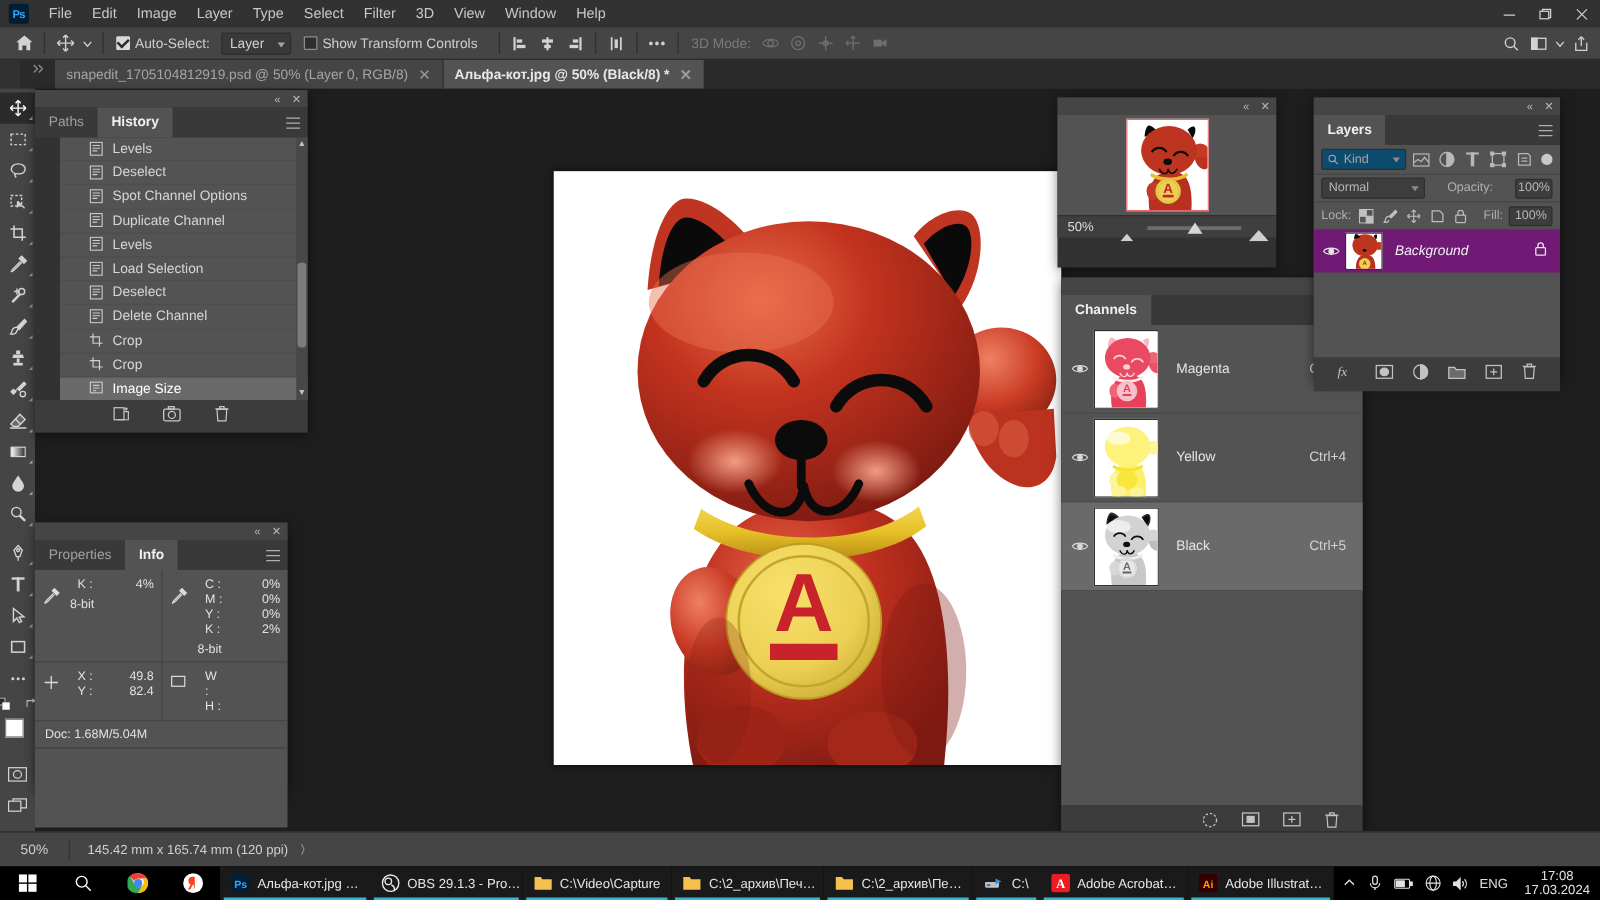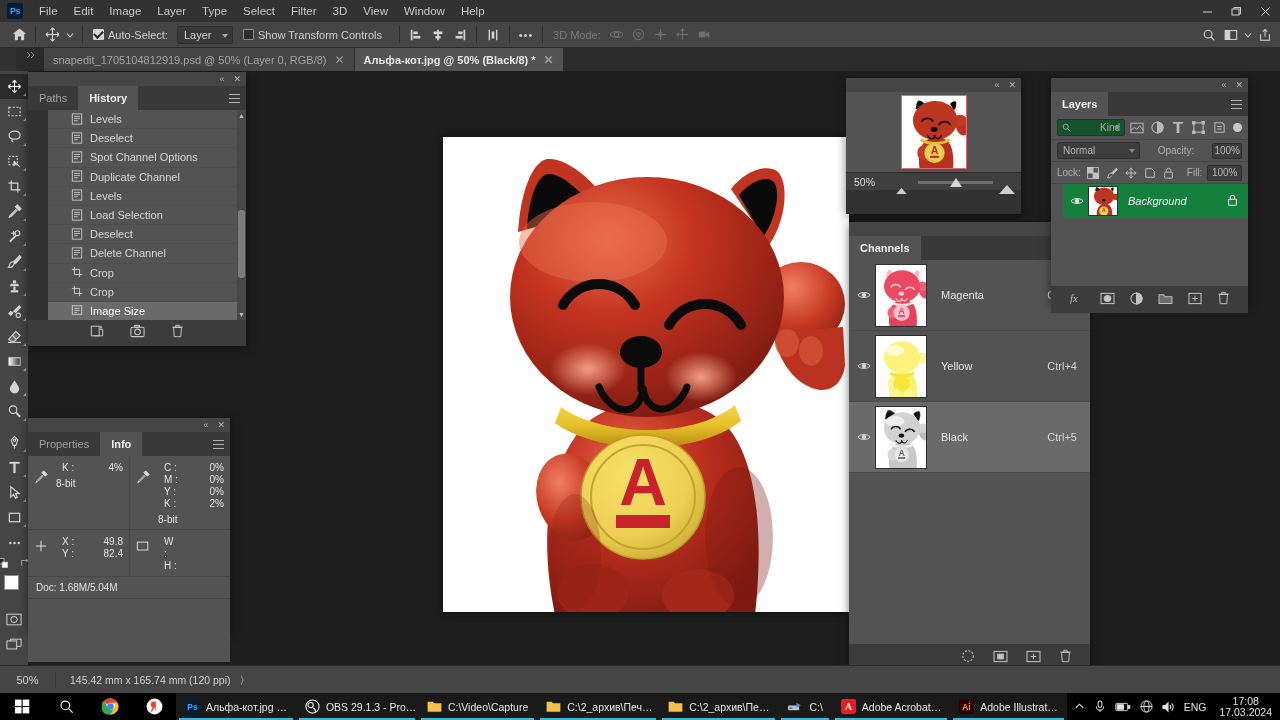--- a/index.html
+++ b/index.html
@@ -257,23 +257,23 @@
     justify-content: flex-end; gap: 18px; padding-right: 18px; color: #c2c2c2;
   }
 
   
   #layers-panel { left: 1051px; top: 78px; width: 197px; height: 227px; }
   .ly-filter {
     height: 24px; background: #535353; display: flex; align-items: center;
     gap: 4px; padding: 0 6px; border-bottom: 1px solid #454545;
   }
   .ly-kind {
-    display: flex; align-items: center; gap: 4px; background: #14532d;
+    display: flex; align-items: center; gap: 4px; background: #0c4a6e;
     border: 1px solid #2e2e2e; height: 17px; width: 70px; padding: 0 4px;
-    font-size: 10px; color: #a8a8a8; border-radius: 2px; position: relative; justify-content: space-between;
+    font-size: 10px; color: #a8a8a8; border-radius: 2px; position: relative;
   }
   .ly-kind::after {
     content: ""; position: absolute; right: 4px; top: 6px;
     border-left: 3px solid transparent; border-right: 3px solid transparent;
     border-top: 4px solid #8c8c8c;
   }
   .ly-fico { width: 17px; height: 17px; display: flex; align-items: center; justify-content: center; color: #b8b8b8; }
   .ly-toggle { width: 9px; height: 9px; border-radius: 50%; background: #c9c9c9; margin-left: 2px; }
   .ly-blend {
     height: 22px; background: #535353; display: flex; align-items: center;
@@ -296,21 +296,21 @@
     justify-content: center; border-radius: 2px;
   }
   .ly-lock {
     height: 22px; background: #535353; display: flex; align-items: center;
     padding: 0 6px; gap: 5px; border-bottom: 1px solid #454545;
   }
   .ly-lico { width: 15px; height: 15px; display: flex; align-items: center; justify-content: center; color: #c0c0c0; }
   .ly-list { background: #535353; height: 102px; }
   .ly-row {
     height: 34px; display: flex; align-items: center; padding-left: 3px;
-    background: #15803d; gap: 0px; margin-left: 12px;
+    background: #701a75; gap: 0px;
   }
   .ly-eye { width: 22px; display: flex; align-items: center; justify-content: center; color: #e6e6e6; }
   .ly-thumb {
     width: 30px; height: 30px; background: #fff; border: 1px solid #2f2f2f;
     overflow: hidden; position: relative; flex: none;
   }
   .ly-name { flex: 1; font-size: 11px; color: #f2f2f2; font-style: italic; padding-left: 10px; }
   .ly-locki { padding-right: 10px; color: #e6e6e6; }
   .ly-foot {
     height: 27px; background: #3c3c3c; display: flex; align-items: center;

